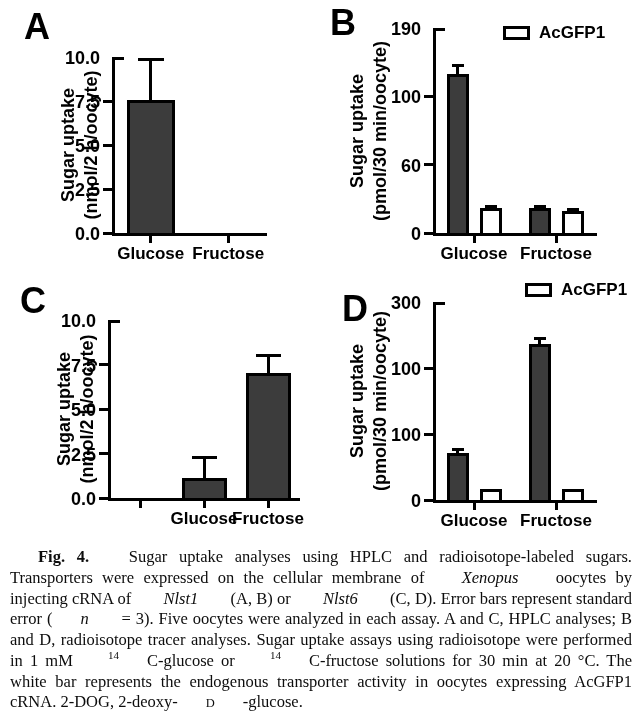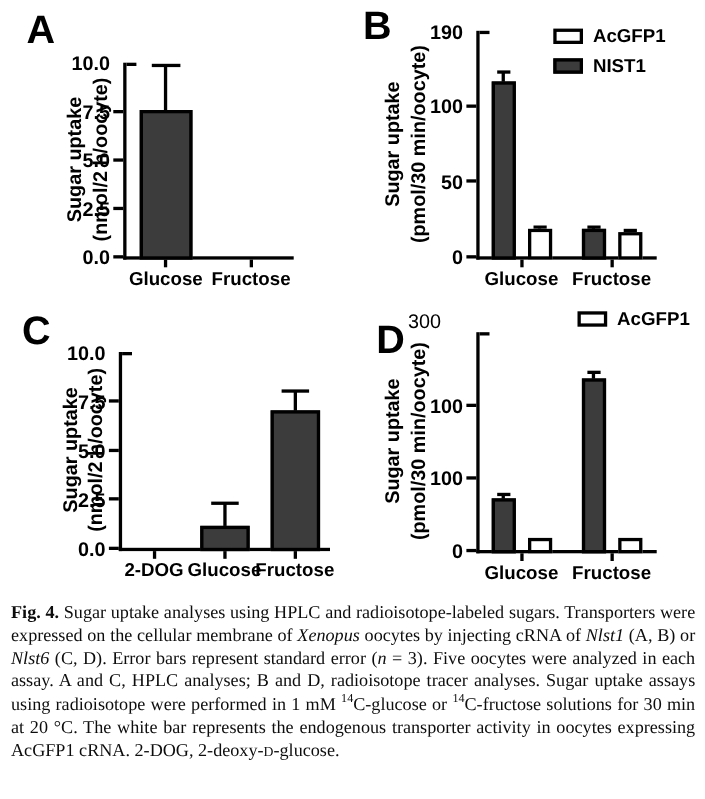--- a/index.html
+++ b/index.html
@@ -2,21 +2,21 @@
 <html><head>
 <meta charset="utf-8">
 <style>
   html,body{margin:0;padding:0;background:#fff;}
   .page{position:relative;width:641px;height:726px;background:#fff;overflow:hidden;
         font-family:"Liberation Sans",sans-serif;color:#000;}
   .panels{position:absolute;left:0;top:0;width:641px;height:545px;}
   .caption{font-family:"Liberation Serif",serif;font-size:16.5px;line-height:1.26;
            text-align:justify;color:#0d0d0d;margin:0;
            position:absolute;left:10px;right:9px;top:547px;}
-  .caption span[data-name]{white-space:pre-wrap;}
+  .caption span[data-name]{white-space:pre-wrap;margin-left:28px;}
 </style>
 </head>
 <body>
 
 <div class="page" data-name="figure-page">
   <div class="panels" data-name="figure-panels">
       <div data-name="panel-A" style="position: absolute; left: 0px; top: 0px; width: 300px; height: 270px;">
         <div data-name="panel-label-A" style="position: absolute; left: 24px; top: 6px; font-size: 36px; font-weight: bold;">A</div>
         <div data-name="y-axis-title" style="position: absolute; left: 80px; top: 145px; transform: translate(-50%, -50%) rotate(-90deg); text-align: center; font-size: 18px; font-weight: bold; line-height: 23px; white-space: nowrap;">
           <div data-name="y-axis-title-line1" style="">Sugar uptake</div>
@@ -46,21 +46,21 @@
         <div data-name="panel-label-B" style="position: absolute; left: 30px; top: 2px; font-size: 36px; font-weight: bold;">B</div>
         <div data-name="y-axis-title" style="position: absolute; left: 69px; top: 130.5px; transform: translate(-50%, -50%) rotate(-90deg); text-align: center; font-size: 18px; font-weight: bold; line-height: 23px; white-space: nowrap;">
           <div data-name="y-axis-title-line1" style="">Sugar uptake</div>
           <div data-name="y-axis-title-line2" style="">(pmol/30 min/oocyte)</div>
         </div>
         <div data-name="y-axis-line" style="position: absolute; left: 133px; top: 28px; width: 3px; height: 208px; background: rgb(0, 0, 0);"></div>
         <div data-name="x-axis-line" style="position: absolute; left: 133px; top: 233px; width: 164px; height: 3px; background: rgb(0, 0, 0);"></div>
         <div data-name="y-tick" style="position: absolute; left: 124px; top: 231.5px; width: 9px; height: 3px; background: rgb(0, 0, 0);"></div>
         <div data-name="y-tick-label" style="position: absolute; left: 71px; top: 224px; width: 50px; text-align: right; font-size: 18px; font-weight: bold;">0</div>
         <div data-name="y-tick" style="position: absolute; left: 124px; top: 163.167px; width: 9px; height: 3px; background: rgb(0, 0, 0);"></div>
-        <div data-name="y-tick-label" style="position: absolute; left: 71px; top: 155.667px; width: 50px; text-align: right; font-size: 18px; font-weight: bold;">50</div>
+        <div data-name="y-tick-label" style="position: absolute; left: 71px; top: 155.667px; width: 50px; text-align: right; font-size: 18px; font-weight: bold;">60</div>
         <div data-name="y-tick" style="position: absolute; left: 124px; top: 94.8333px; width: 9px; height: 3px; background: rgb(0, 0, 0);"></div>
         <div data-name="y-tick-label" style="position: absolute; left: 71px; top: 87.3333px; width: 50px; text-align: right; font-size: 18px; font-weight: bold;">100</div>
         <div data-name="y-tick" style="position: absolute; left: 136px; top: 28px; width: 9px; height: 3px; background: rgb(0, 0, 0);"></div>
         <div data-name="y-tick-label" style="position: absolute; left: 71px; top: 19px; width: 50px; text-align: right; font-size: 18px; font-weight: bold;">190</div>
         <div data-name="x-tick" style="position: absolute; left: 172.5px; top: 236px; width: 3px; height: 7px; background: rgb(0, 0, 0);"></div>
         <div data-name="x-category-label" style="position: absolute; left: 124px; top: 244px; width: 100px; text-align: center; font-size: 17px; font-weight: bold;">Glucose</div>
         <div data-name="x-tick" style="position: absolute; left: 254.5px; top: 236px; width: 3px; height: 7px; background: rgb(0, 0, 0);"></div>
         <div data-name="x-category-label" style="position: absolute; left: 206px; top: 244px; width: 100px; text-align: center; font-size: 17px; font-weight: bold;">Fructose</div>
         <div data-name="error-bar-line" style="position: absolute; left: 156px; top: 64.9px; width: 3px; height: 11.5667px; background: rgb(0, 0, 0);"></div>
         <div data-name="error-bar-cap" style="position: absolute; left: 151.5px; top: 63.9px; width: 12px; height: 3px; background: rgb(0, 0, 0);"></div>
@@ -72,24 +72,20 @@
         <div data-name="error-bar-cap" style="position: absolute; left: 184.5px; top: 204.667px; width: 12px; height: 3px; background: rgb(0, 0, 0);"></div>
         <div data-name="bar-acgfp1" style="position: absolute; left: 179.5px; top: 208.4px; width: 22px; height: 27.6px; background: rgb(255, 255, 255); border: 3px solid rgb(0, 0, 0); box-sizing: border-box;"></div>
         <div data-name="error-bar-line" style="position: absolute; left: 271px; top: 209.083px; width: 3px; height: 4.05px; background: rgb(0, 0, 0);"></div>
         <div data-name="error-bar-cap" style="position: absolute; left: 266.5px; top: 208.083px; width: 12px; height: 3px; background: rgb(0, 0, 0);"></div>
         <div data-name="bar-acgfp1" style="position: absolute; left: 261.5px; top: 211.133px; width: 22px; height: 24.8667px; background: rgb(255, 255, 255); border: 3px solid rgb(0, 0, 0); box-sizing: border-box;"></div>
         <div data-name="legend" style="position: absolute; left: 203px; top: 23px;">
           <div data-name="legend-item-acgfp1" style="display: flex; align-items: center; margin-bottom: 7px;">
             <div data-name="legend-swatch-white" style="width: 21px; height: 8px; background: rgb(255, 255, 255); border: 3px solid rgb(0, 0, 0); margin-right: 9px;"></div>
             <div data-name="legend-label" style="font-size: 17px; font-weight: bold;">AcGFP1</div>
           </div>
-          <div data-name="legend-item-nist1" style="display: flex; align-items: center; margin-bottom: 7px;">
-            <div data-name="legend-swatch-dark" style="width: 21px; height: 8px; background: rgb(60, 60, 60); border: 3px solid rgb(0, 0, 0); margin-right: 9px;"></div>
-            <div data-name="legend-label" style="font-size: 17px; font-weight: bold;">NIST1</div>
-          </div>
         </div>
       </div>
       <div data-name="panel-C" style="position: absolute; left: 0px; top: 270px; width: 300px; height: 275px;">
         <div data-name="panel-label-C" style="position: absolute; left: 20px; top: 10px; font-size: 36px; font-weight: bold;">C</div>
         <div data-name="y-axis-title" style="position: absolute; left: 76px; top: 139px; transform: translate(-50%, -50%) rotate(-90deg); text-align: center; font-size: 18px; font-weight: bold; line-height: 23px; white-space: nowrap;">
           <div data-name="y-axis-title-line1" style="">Sugar uptake</div>
           <div data-name="y-axis-title-line2" style="">(nmol/2 h/oocyte)</div>
         </div>
         <div data-name="y-axis-line" style="position: absolute; left: 108px; top: 50px; width: 3px; height: 181px; background: rgb(0, 0, 0);"></div>
         <div data-name="x-axis-line" style="position: absolute; left: 108px; top: 228px; width: 192px; height: 3px; background: rgb(0, 0, 0);"></div>
@@ -97,21 +93,20 @@
         <div data-name="y-tick-label" style="position: absolute; left: 46px; top: 219px; width: 50px; text-align: right; font-size: 18px; font-weight: bold;">0.0</div>
         <div data-name="y-tick" style="position: absolute; left: 99px; top: 182px; width: 9px; height: 3px; background: rgb(0, 0, 0);"></div>
         <div data-name="y-tick-label" style="position: absolute; left: 46px; top: 174.5px; width: 50px; text-align: right; font-size: 18px; font-weight: bold;">2.5</div>
         <div data-name="y-tick" style="position: absolute; left: 99px; top: 137.5px; width: 9px; height: 3px; background: rgb(0, 0, 0);"></div>
         <div data-name="y-tick-label" style="position: absolute; left: 46px; top: 130px; width: 50px; text-align: right; font-size: 18px; font-weight: bold;">5.0</div>
         <div data-name="y-tick" style="position: absolute; left: 99px; top: 93px; width: 9px; height: 3px; background: rgb(0, 0, 0);"></div>
         <div data-name="y-tick-label" style="position: absolute; left: 46px; top: 85.5px; width: 50px; text-align: right; font-size: 18px; font-weight: bold;">7.5</div>
         <div data-name="y-tick" style="position: absolute; left: 111px; top: 50px; width: 9px; height: 3px; background: rgb(0, 0, 0);"></div>
         <div data-name="y-tick-label" style="position: absolute; left: 46px; top: 41px; width: 50px; text-align: right; font-size: 18px; font-weight: bold;">10.0</div>
         <div data-name="x-tick" style="position: absolute; left: 138.5px; top: 231px; width: 3px; height: 7px; background: rgb(0, 0, 0);"></div>
-        <div data-name="x-category-label" style="position: absolute; left: 90px; top: 239px; width: 100px; text-align: center; font-size: 17px; font-weight: bold;">2-DOG</div>
         <div data-name="x-tick" style="position: absolute; left: 202.5px; top: 231px; width: 3px; height: 7px; background: rgb(0, 0, 0);"></div>
         <div data-name="x-category-label" style="position: absolute; left: 154px; top: 239px; width: 100px; text-align: center; font-size: 17px; font-weight: bold;">Glucose</div>
         <div data-name="x-tick" style="position: absolute; left: 266.5px; top: 231px; width: 3px; height: 7px; background: rgb(0, 0, 0);"></div>
         <div data-name="x-category-label" style="position: absolute; left: 218px; top: 239px; width: 100px; text-align: center; font-size: 17px; font-weight: bold;">Fructose</div>
         <div data-name="error-bar-line" style="position: absolute; left: 202.5px; top: 187.06px; width: 3px; height: 22.47px; background: rgb(0, 0, 0);"></div>
         <div data-name="error-bar-cap" style="position: absolute; left: 191.5px; top: 186.06px; width: 25px; height: 3px; background: rgb(0, 0, 0);"></div>
         <div data-name="bar-glucose" style="position: absolute; left: 181.5px; top: 207.53px; width: 45px; height: 23.47px; background: rgb(60, 60, 60); border: 3px solid rgb(0, 0, 0); box-sizing: border-box;"></div>
         <div data-name="error-bar-line" style="position: absolute; left: 266.5px; top: 84.71px; width: 3px; height: 20.69px; background: rgb(0, 0, 0);"></div>
         <div data-name="error-bar-cap" style="position: absolute; left: 255.5px; top: 83.71px; width: 25px; height: 3px; background: rgb(0, 0, 0);"></div>
         <div data-name="bar-fructose" style="position: absolute; left: 245.5px; top: 103.4px; width: 45px; height: 127.6px; background: rgb(60, 60, 60); border: 3px solid rgb(0, 0, 0); box-sizing: border-box;"></div>
@@ -124,21 +119,21 @@
         </div>
         <div data-name="y-axis-line" style="position: absolute; left: 133px; top: 32px; width: 3px; height: 201px; background: rgb(0, 0, 0);"></div>
         <div data-name="x-axis-line" style="position: absolute; left: 133px; top: 230px; width: 164px; height: 3px; background: rgb(0, 0, 0);"></div>
         <div data-name="y-tick" style="position: absolute; left: 124px; top: 228.5px; width: 9px; height: 3px; background: rgb(0, 0, 0);"></div>
         <div data-name="y-tick-label" style="position: absolute; left: 71px; top: 221px; width: 50px; text-align: right; font-size: 18px; font-weight: bold;">0</div>
         <div data-name="y-tick" style="position: absolute; left: 124px; top: 162.5px; width: 9px; height: 3px; background: rgb(0, 0, 0);"></div>
         <div data-name="y-tick-label" style="position: absolute; left: 71px; top: 155px; width: 50px; text-align: right; font-size: 18px; font-weight: bold;">100</div>
         <div data-name="y-tick" style="position: absolute; left: 124px; top: 96.5px; width: 9px; height: 3px; background: rgb(0, 0, 0);"></div>
         <div data-name="y-tick-label" style="position: absolute; left: 71px; top: 89px; width: 50px; text-align: right; font-size: 18px; font-weight: bold;">100</div>
         <div data-name="y-tick" style="position: absolute; left: 136px; top: 32px; width: 9px; height: 3px; background: rgb(0, 0, 0);"></div>
-        <div data-name="y-tick-label" style="position: absolute; left: 71px; top: 12px; width: 50px; text-align: left; font-size: 18px; font-weight: normal;">300</div>
+        <div data-name="y-tick-label" style="position: absolute; left: 71px; top: 23px; width: 50px; text-align: right; font-size: 18px; font-weight: bold;">300</div>
         <div data-name="x-tick" style="position: absolute; left: 172.5px; top: 233px; width: 3px; height: 7px; background: rgb(0, 0, 0);"></div>
         <div data-name="x-category-label" style="position: absolute; left: 124px; top: 241px; width: 100px; text-align: center; font-size: 17px; font-weight: bold;">Glucose</div>
         <div data-name="x-tick" style="position: absolute; left: 254.5px; top: 233px; width: 3px; height: 7px; background: rgb(0, 0, 0);"></div>
         <div data-name="x-category-label" style="position: absolute; left: 206px; top: 241px; width: 100px; text-align: center; font-size: 17px; font-weight: bold;">Fructose</div>
         <div data-name="error-bar-line" style="position: absolute; left: 156px; top: 179.18px; width: 3px; height: 5.96px; background: rgb(0, 0, 0);"></div>
         <div data-name="error-bar-cap" style="position: absolute; left: 151.5px; top: 178.18px; width: 12px; height: 3px; background: rgb(0, 0, 0);"></div>
         <div data-name="bar-nist6" style="position: absolute; left: 146.5px; top: 183.14px; width: 22px; height: 49.86px; background: rgb(60, 60, 60); border: 3px solid rgb(0, 0, 0); box-sizing: border-box;"></div>
         <div data-name="error-bar-line" style="position: absolute; left: 238px; top: 67.64px; width: 3px; height: 8.6px; background: rgb(0, 0, 0);"></div>
         <div data-name="error-bar-cap" style="position: absolute; left: 233.5px; top: 66.64px; width: 12px; height: 3px; background: rgb(0, 0, 0);"></div>
         <div data-name="bar-nist6" style="position: absolute; left: 228.5px; top: 74.24px; width: 22px; height: 158.76px; background: rgb(60, 60, 60); border: 3px solid rgb(0, 0, 0); box-sizing: border-box;"></div>

